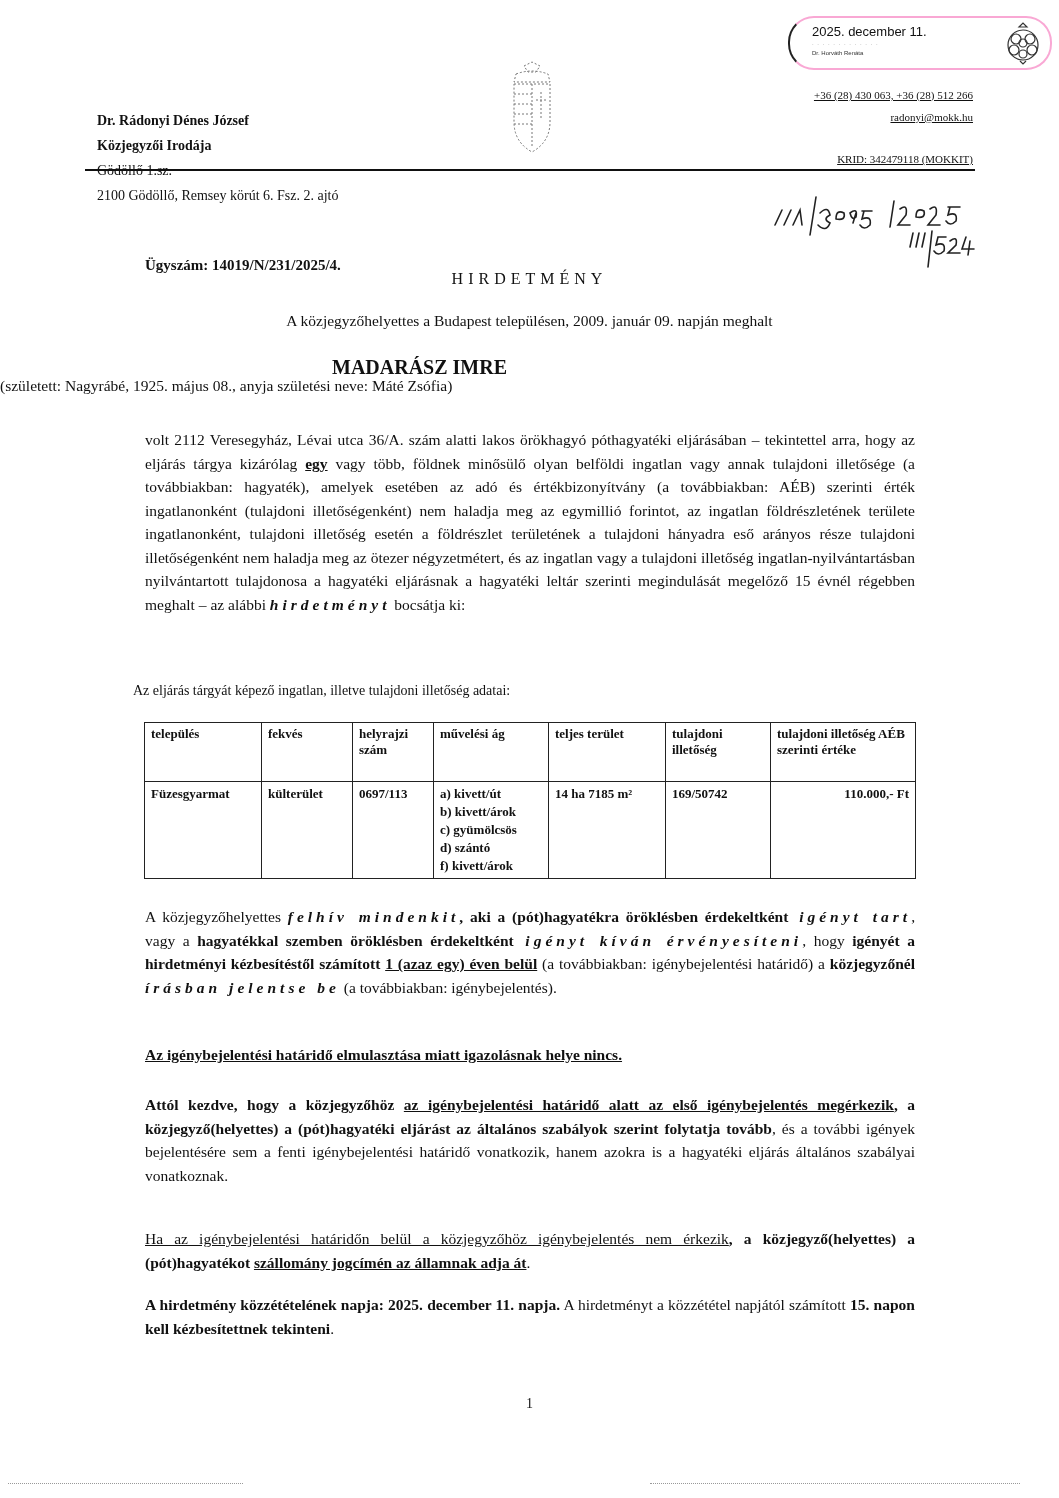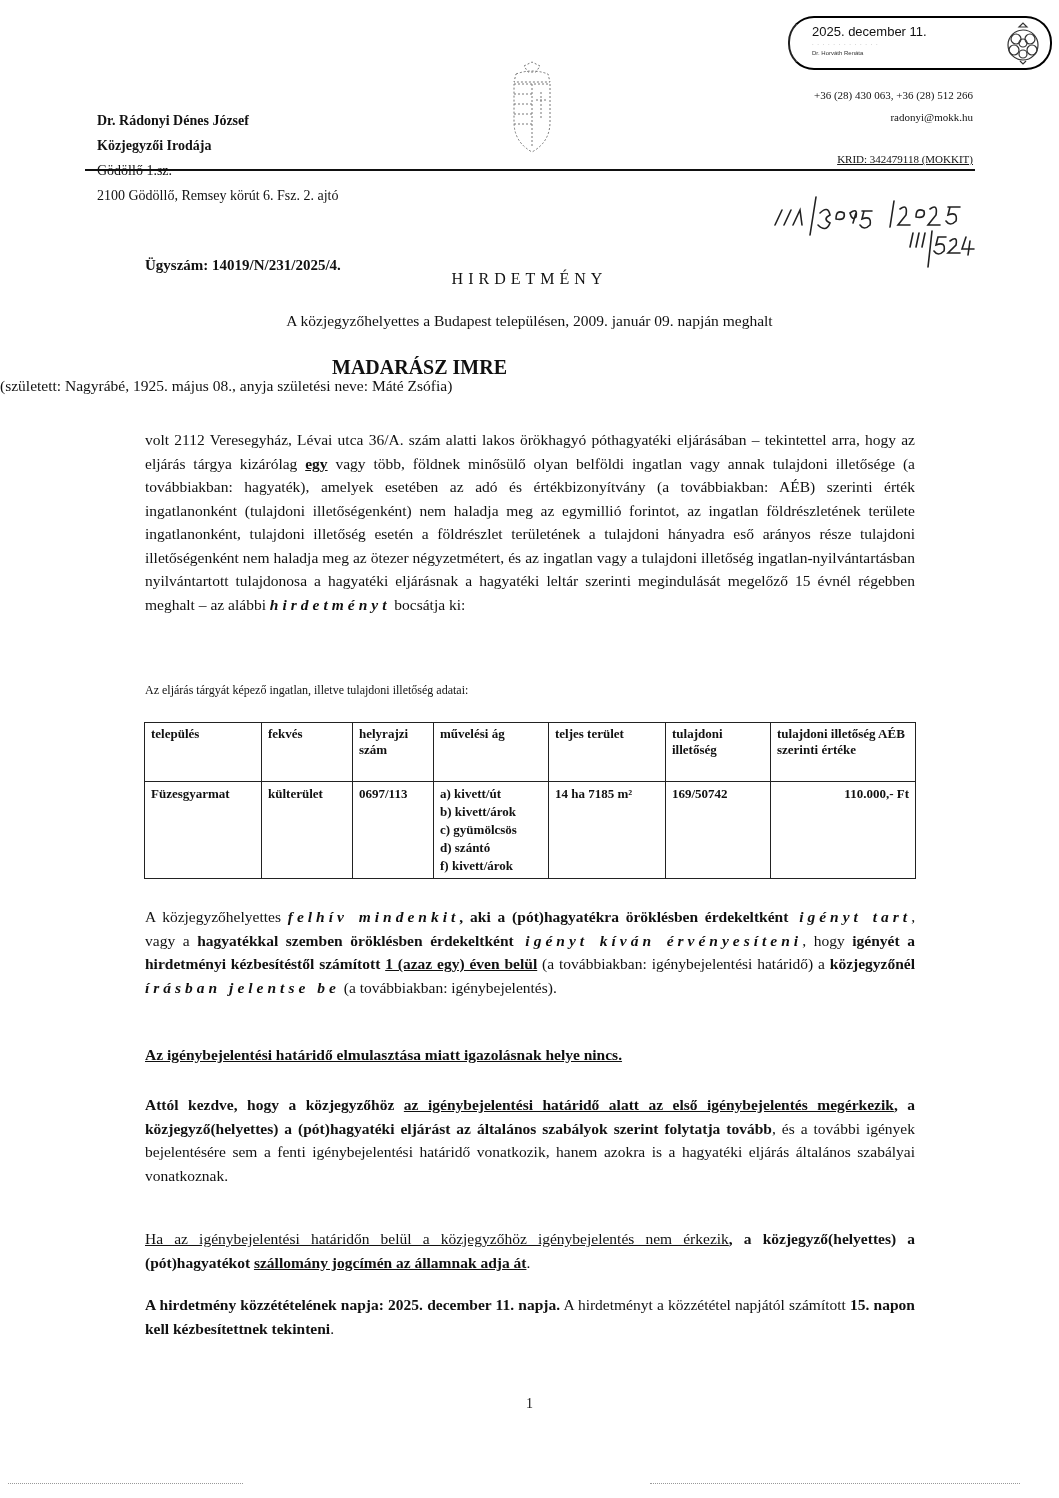--- a/index.html
+++ b/index.html
@@ -2,41 +2,41 @@
 <html><head>
 <meta charset="utf-8">
 <style>
   html, body { margin:0; padding:0; background:#ffffff; }
   body { width:1059px; height:1498px; position:relative; overflow:hidden;
          font-family:"Liberation Serif", "DejaVu Serif", serif; color:#111; }
   .abs { position:absolute; }
   .hdr-left { left:97px; top:64px; font-size:14px; line-height:25px;margin-top:44px; }
   .hdr-left .b { font-weight:bold; }
   .crest { left:506px; top:60px; width:52px; height:100px; }
-  .stamp { left:788px; top:16px; width:260px; height:50px; border:2px solid #000000;
+  .stamp { left:788px; top:16px; width:260px; height:50px; border:2px solid #f9a8d4;
            border-radius:26px; border-left:2px solid #222; }
   .stamp-date { left:22px; top:6px; font-family:"Liberation Sans", sans-serif; font-size:13px; }
   .stamp-mid { left:22px; top:22px; font-family:"Liberation Sans", sans-serif; font-size:6px; color:#888; letter-spacing:1px; }
   .stamp-name { left:22px; top:32px; font-family:"Liberation Sans", sans-serif; font-size:6px; color:#333; }
   .stamp-logo { right:6px; top:3px; width:42px; height:44px; }
-  .hdr-right { right:86px; top:84px; text-align:right; font-size:11px; line-height:22px; }
+  .hdr-right { right:86px; top:84px; text-align:right; font-size:11px; line-height:22px;text-decoration:underline; }
   .krid { right:86px; top:153px; font-size:11px; text-decoration:underline; }
   .rule { left:85px; top:169px; width:890px; height:2px; background:#111; }
   .ugyszam { left:145px; top:224px; font-size:15px; font-weight:bold;margin-top:33px; }
   .handwrite { left:770px; top:195px; width:210px; height:80px; }
   .title { left:0; width:1059px; top:270px; text-align:center; font-size:16px; font-weight:normal; letter-spacing:5px; padding-left:0; }
   .intro { left:0; width:1059px; top:312px; text-align:center; font-size:15.5px; }
   .name { left:0; width:839px; top:356px; text-align:center; font-size:20px; font-weight:bold; }
   .born { left:0; width:1059px; top:377px; text-align:left; font-size:15.5px; }
   .para { left:145px; width:770px; font-size:15.5px; line-height:23.5px; text-align:justify; }
   .p1 { top:428px; }
   .spaced { font-weight:bold; letter-spacing:4px;font-style:italic; }
   .ul { text-decoration:underline; }
   .bold { font-weight:bold; }
-  .tbl-caption { left:145px; top:683px; font-size:12px; }
+  .tbl-caption { left:133px; top:683px; font-size:14px; }
   table.data { position:absolute; left:144px; top:722px; width:772px; border-collapse:collapse;
                font-size:13px; font-weight:bold; }
   table.data th, table.data td { border:1.5px solid #222; vertical-align:top; padding:3px 6px; text-align:left; }
   table.data th { font-weight:bold; height:52px; }
   table.data td { height:86px; line-height:18px; }
   table.data td.r { text-align:right; }
   .p2 { top:905px; }
   .p3 { top:1043px; }
   .p4 { top:1093px; }
   .p5 { top:1227px; }

